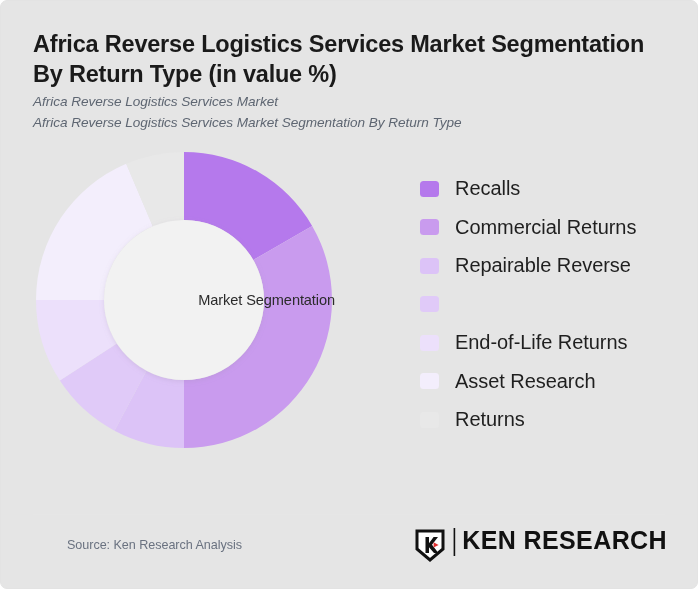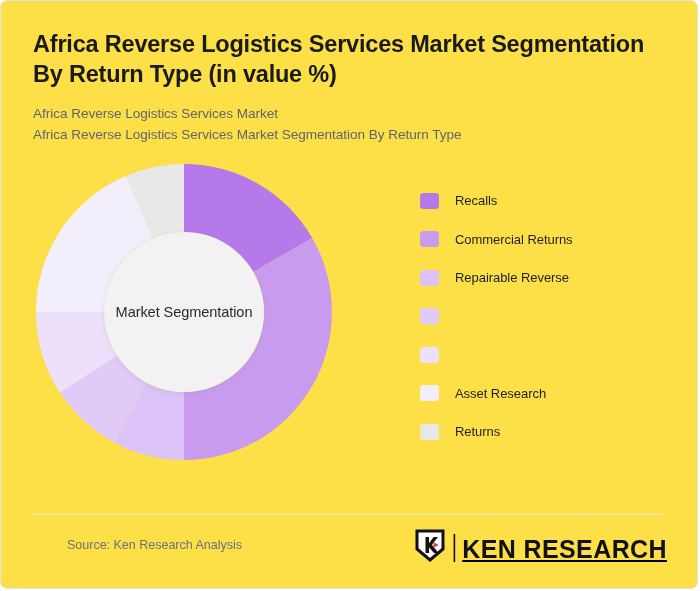--- a/index.html
+++ b/index.html
@@ -12,41 +12,42 @@
     height: 591px;
     font-family: "Liberation Sans", sans-serif;
     -webkit-font-smoothing: antialiased;
   }
 
   .card {
     position: relative;
     width: 698px;
     height: 589px;
     box-sizing: border-box;
-    background: #fde047;
+    background: #e5e5e5;
     border: 1px solid #e3e3e3;
     border-radius: 7px;
     overflow: hidden;
   }
 
   
   .header {
     padding: 28px 32px 0 32px;
   }
   .chart-title {
     font-size: 23.5px;
     font-weight: 700;
     color: #1a1a1a;
     line-height: 1.28;
     letter-spacing: -0.2px;
     margin: 0;
     max-width: 640px;
   }
   .subtitles {
-    margin-top: 15px;
+    margin-top: 3px;
+    font-style: italic;
   }
   .subtitle {
     font-size: 13.6px;
     color: #5e6672;
     line-height: 1.52;
     letter-spacing: -0.05px;
   }
 
   
   .body-row {
@@ -71,21 +72,21 @@
     height: 302px;
   }
   .donut-center-label {
     position: absolute;
     left: 0;
     top: 4px;
     width: 302px;
     height: 302px;
     display: flex;
     align-items: center;
-    justify-content: center;
+    justify-content: flex-end;
     font-size: 14.6px;
     color: #2b2b2b;
     letter-spacing: -0.1px;
     pointer-events: none;
   }
 
   
   .legend {
     flex: 1 1 auto;
     padding-top: 24px;
@@ -97,21 +98,21 @@
     height: 38.5px;
   }
   .legend-swatch {
     width: 19px;
     height: 16px;
     border-radius: 3.5px;
     flex: 0 0 auto;
   }
   .legend-label {
     margin-left: 16px;
-    font-size: 13px;
+    font-size: 20px;
     color: #1f1f1f;
     letter-spacing: -0.05px;
     white-space: nowrap;
   }
 
   
   .footer-divider {
     position: absolute;
     left: 32px;
     right: 32px;
@@ -130,23 +131,22 @@
     justify-content: space-between;
     margin-left: 34px;
   }
   .source-text {
     font-size: 12.6px;
     color: #6a7280;
     letter-spacing: -0.05px;
   }
   .logo {
     display: flex;
-    align-items: flex-end;
+    align-items: flex-start;
     gap: 6px;
-    text-decoration: underline;
   }
   .logo-wordmark {
     font-family: "Liberation Sans", sans-serif;
     font-size: 25px;
     font-weight: 700;
     color: #111111;
     letter-spacing: 0.4px;
     line-height: 1;
     white-space: nowrap;
   }
@@ -200,20 +200,21 @@
         </div>
         <div class="legend-item">
           <span class="legend-swatch" style="background: rgb(220, 195, 247);"></span>
           <span class="legend-label">Repairable Reverse</span>
         </div>
         <div class="legend-item">
           <span class="legend-swatch" style="background: rgb(224, 202, 248);"></span>
         </div>
         <div class="legend-item">
           <span class="legend-swatch" style="background: rgb(236, 224, 251);"></span>
+          <span class="legend-label">End-of-Life Returns</span>
         </div>
         <div class="legend-item">
           <span class="legend-swatch" style="background: rgb(243, 238, 252);"></span>
           <span class="legend-label">Asset Research</span>
         </div>
         <div class="legend-item">
           <span class="legend-swatch" style="background: rgb(232, 232, 232);"></span>
           <span class="legend-label">Returns</span>
         </div>
       </div>

